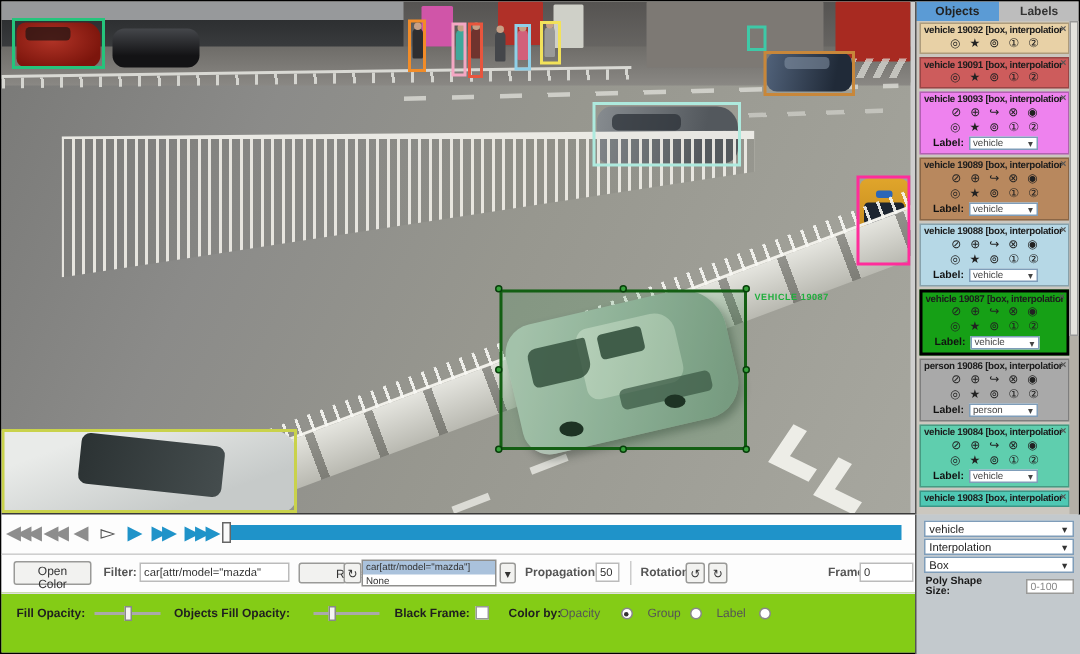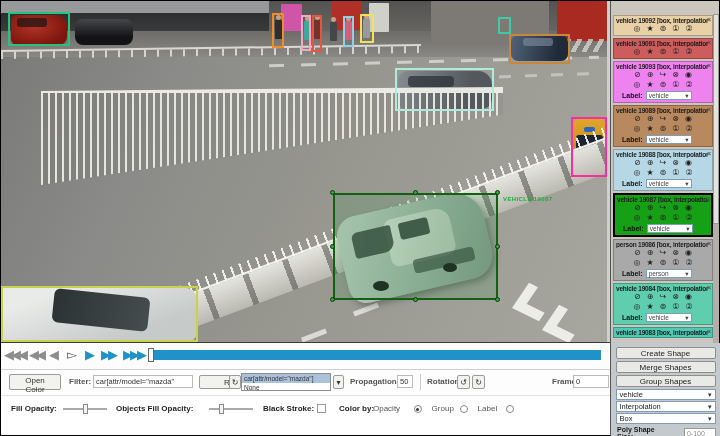--- a/index.html
+++ b/index.html
@@ -114,21 +114,21 @@
   #menu-row{left:1px;top:369px;width:609px;height:26px;background:#fdfdfd;border-top:1px solid #cfcfcf;font-size:8.5px;color:#444;}
   .mlabel{position:absolute;font:bold 8px "Liberation Sans",sans-serif;color:#555;}
   .mbtn{position:absolute;background:#f2f2f0;border:1px solid #9a9a98;border-radius:2px;font:8px "Liberation Sans",sans-serif;color:#333;text-align:center;}
   .minput{position:absolute;border:1px solid #bbb;background:#fff;font:7.5px "Liberation Sans",sans-serif;color:#333;padding:0 2px;}
   #preset-list{position:absolute;left:240px;top:3px;width:90px;height:18px;border:1px solid #8f8f8d;background:#fff;overflow:hidden;}
   .preset-opt{font:6.5px "Liberation Sans",sans-serif;line-height:9px;padding:0 2px;white-space:nowrap;color:#333;}
   .preset-opt.sel{background:#aac2dc;}
   .vdiv{position:absolute;top:4px;width:1px;height:16px;background:#ccc;}
 
   
-  #settings-row{left:1px;top:395px;width:609px;height:40px;background:#ffffff;border-top:1px solid #e0e0e0;text-decoration:underline;}
+  #settings-row{left:1px;top:395px;width:609px;height:40px;background:#84cc16;border-top:1px solid #e0e0e0;text-decoration:underline;}
   .slabel{position:absolute;top:8px;font:bold 8px "Liberation Sans",sans-serif;color:#1f1f1f;}
   .strack{position:absolute;top:12px;height:2px;background:#aaa;}
   .shandle{position:absolute;top:-4px;width:5px;height:10px;background:#f4f4f2;border:1px solid #888;}
   .scheck{position:absolute;top:8px;width:9px;height:9px;border:1px solid #999;background:#fff;}
   .radio{position:absolute;top:9px;width:8px;height:8px;border:1px solid #888;border-radius:50%;background:#fff;}
   .radio.on:before{content:"";position:absolute;left:1.5px;top:1.5px;width:3px;height:3px;border-radius:50%;background:#333;}
   .rlabel{position:absolute;top:8px;font:8px "Liberation Sans",sans-serif;color:#555;}
 </style>
 </head>
 <body>
@@ -198,20 +198,24 @@
         <div class="handle" style="left: 494px; top: 242.5px;"></div>
         <div class="handle" style="left: 329px; top: 296px;"></div>
         <div class="handle" style="left: 411.5px; top: 296px;"></div>
         <div class="handle" style="left: 494px; top: 296px;"></div>
         <div class="bbox-label" style="left: 502px; top: 195px; color: rgb(31, 174, 60);">VEHICLE 19087</div>
         <div class="bbox" style="left: 0px; top: 285px; width: 197px; height: 56px; border-color: rgb(201, 210, 75);"></div>
       </div>
   </div>
 
   <div id="sidebar" class="abs">
+    <div id="tabbar">
+        <div class="tab active">Objects</div>
+        <div class="tab inactive">Labels</div>
+      </div>
     <div id="object-list">
         <div class="card" style="background: rgb(232, 209, 166);">
     <span class="card-title">vehicle 19092 [box, interpolation]</span>
     <span class="card-x">×</span>
 
     <div class="icon-row r2">
             <span>◎</span>
             <span>★</span>
             <span>⊚</span>
             <span>①</span>
@@ -387,25 +391,20 @@
     <span class="card-x">×</span>
 
   </div>
       </div>
     <div id="side-scroll">
         <div id="side-thumb"></div>
       </div>
   </div>
 
   <div id="shape-panel" class="abs">
-    <div id="sp-buttons">
-        <button class="sp-btn">Create Shape</button>
-        <button class="sp-btn">Merge Shapes</button>
-        <button class="sp-btn">Group Shapes</button>
-      </div>
     <div id="sp-selects">
         <div class="sp-sel">
           <span>vehicle</span>
           <span class="sp-caret">▾</span>
         </div>
         <div class="sp-sel">
           <span>Interpolation</span>
           <span class="sp-caret">▾</span>
         </div>
         <div class="sp-sel">
@@ -456,21 +455,21 @@
 
   <div id="settings-row" class="abs">
     <span class="slabel" style="left:10px;">Fill Opacity:</span>
     <div class="strack" style="left:62px;width:44px;">
         <div class="shandle" style="left:20px;"></div>
       </div>
     <span class="slabel" style="left:115px;">Objects Fill Opacity:</span>
     <div class="strack" style="left:208px;width:44px;">
         <div class="shandle" style="left:10px;"></div>
       </div>
-    <span class="slabel" style="left:262px;">Black Stroke:</span>
+    <span class="slabel" style="left:262px;">Black Frame:</span>
     <div class="scheck" style="left:316px;"></div>
     <span class="slabel" style="left:338px;">Color by:</span>
     <div id="radios">
         <span class="rlabel" style="left: 372px;">Opacity</span>
         <div class="radio on" style="left: 412.6px;"></div>
         <span class="rlabel" style="left: 430.6px;">Group</span>
         <div class="radio" style="left: 458.6px;"></div>
         <span class="rlabel" style="left: 476.6px;">Label</span>
         <div class="radio" style="left: 504.6px;"></div>
       </div>

